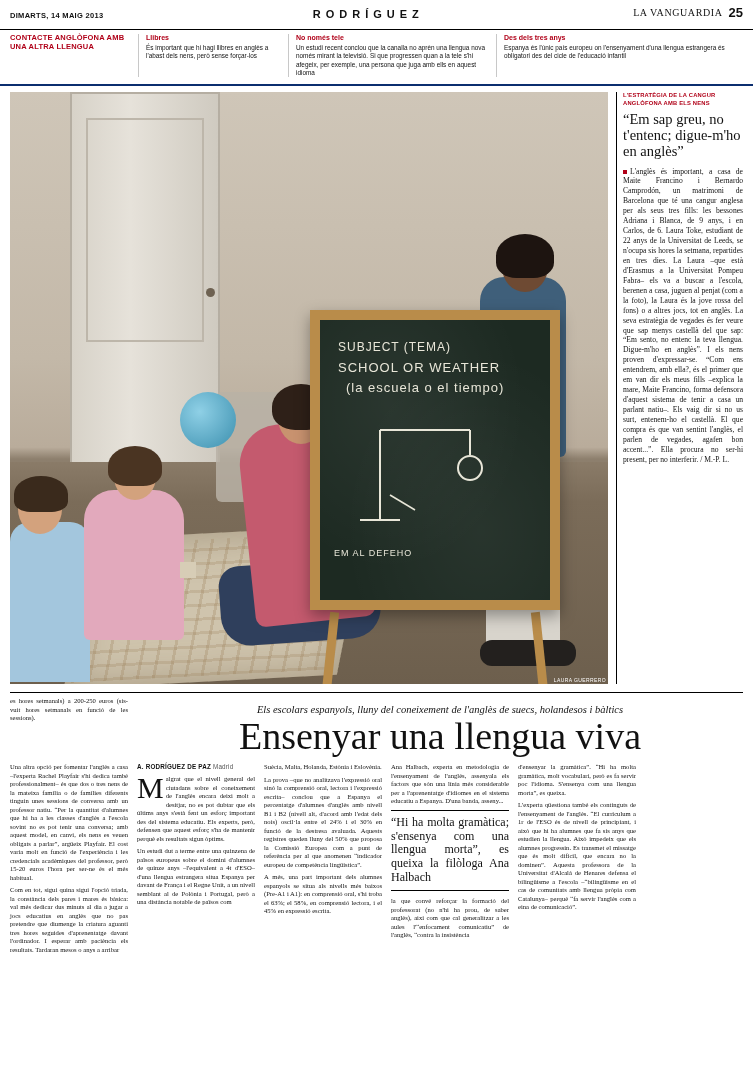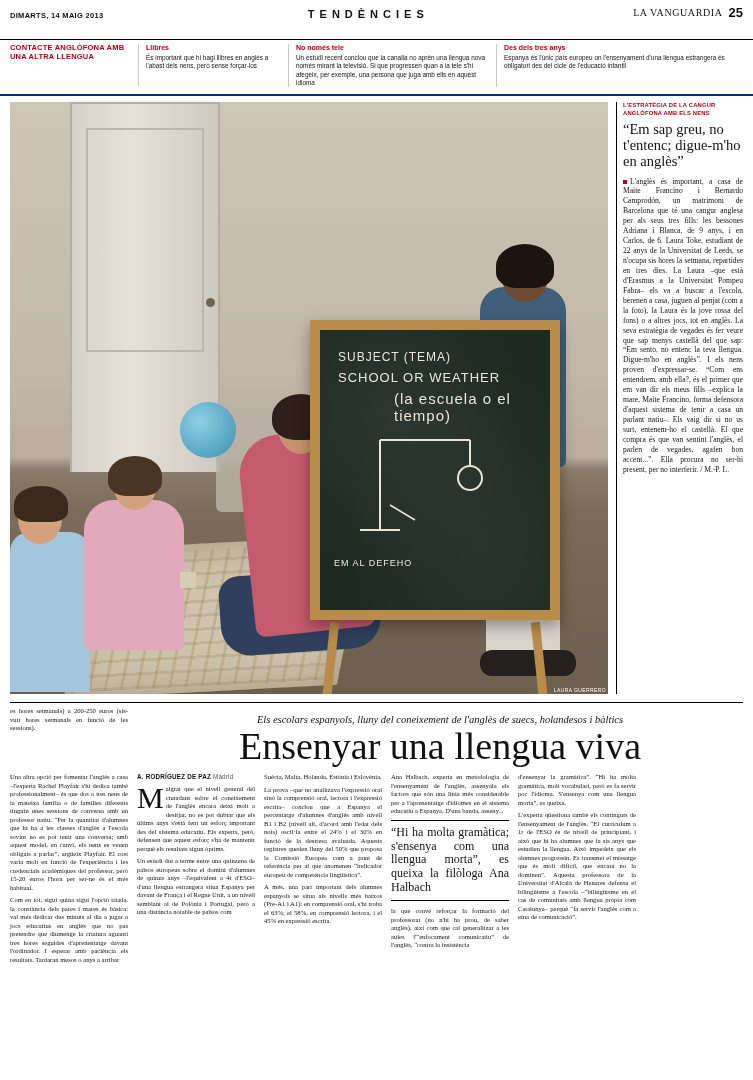--- a/index.html
+++ b/index.html
@@ -12,21 +12,21 @@
     color: #111;
     position: relative;
     overflow: hidden;
   }
 
   
   .masthead {
     display: flex;
     align-items: flex-end;
     justify-content: space-between;
-    padding: 5px 10px 19px 10px;
+    padding: 5px 10px 9px 10px;
     border-bottom: 1px solid #000;
   }
   .masthead .date {
     font-family: "Liberation Sans", sans-serif;
     font-size: 7.5px;
     letter-spacing: .3px;
     font-weight: bold;
   }
   .masthead .section {
     font-family: "Liberation Sans", sans-serif;
@@ -353,21 +353,21 @@
     padding: 5px 0 6px 0;
     margin: 4px 0 6px 0;
   }
   .col0 { width: 118px; }
 </style>
 </head>
 <body>
 
 <div class="masthead">
   <div class="date">DIMARTS, 14 MAIG 2013</div>
-  <div class="section">TENDÈNCIES</div>
+  <div class="section">RODRÍGUEZ</div>
   <div class="brandwrap">
     <div class="brand">LA VANGUARDIA</div>
     <div class="pagenum">25</div>
   </div>
 </div>
 
 <div class="briefs">
   <div class="brief b1 wide">
     <div class="brief-title">CONTACTE ANGLÒFONA AMB UNA ALTRA LLENGUA</div>
   </div>
@@ -413,21 +413,21 @@
       <div class="ph-person p-girl-shoe"></div>
       <div class="ph-person p-girl-body"></div>
       <div class="ph-person p-girl-head"></div>
       <div class="ph-person p-girl-hair"></div>
 
       <div class="ph-legs"></div>
       <div class="ph-board-frame">
         <div class="ph-board">
           <div class="ph-chalk" style="left:18px; top:20px; font-size:12px;">SUBJECT (TEMA)</div>
           <div class="ph-chalk" style="left:18px; top:40px; font-size:13px;">SCHOOL OR WEATHER</div>
-          <div class="ph-chalk" style="left:26px; top:60px; font-size:15px;margin-left:48px;">(la escuela o el tiempo)</div>
+          <div class="ph-chalk" style="left:26px; top:60px; font-size:13px;">(la escuela o el tiempo)</div>
           <div class="ph-chalk" style="left:14px; top:228px; font-size:9px;">EM AL DEFEHO</div>
           <svg width="250" height="300" style="position:absolute;left:0;top:0;">
             <path d="M60 110 L150 110" stroke="#e8e6d8" stroke-width="2" fill="none"></path>
             <path d="M150 110 L150 135" stroke="#e8e6d8" stroke-width="2" fill="none"></path>
             <circle cx="150" cy="148" r="12" stroke="#e8e6d8" stroke-width="2" fill="none"></circle>
             <path d="M60 110 L60 200" stroke="#e8e6d8" stroke-width="2" fill="none"></path>
             <path d="M40 200 L80 200" stroke="#e8e6d8" stroke-width="2" fill="none"></path>
             <path d="M70 175 L95 190" stroke="#e8e6d8" stroke-width="1.6" fill="none"></path>
           </svg>
         </div>

